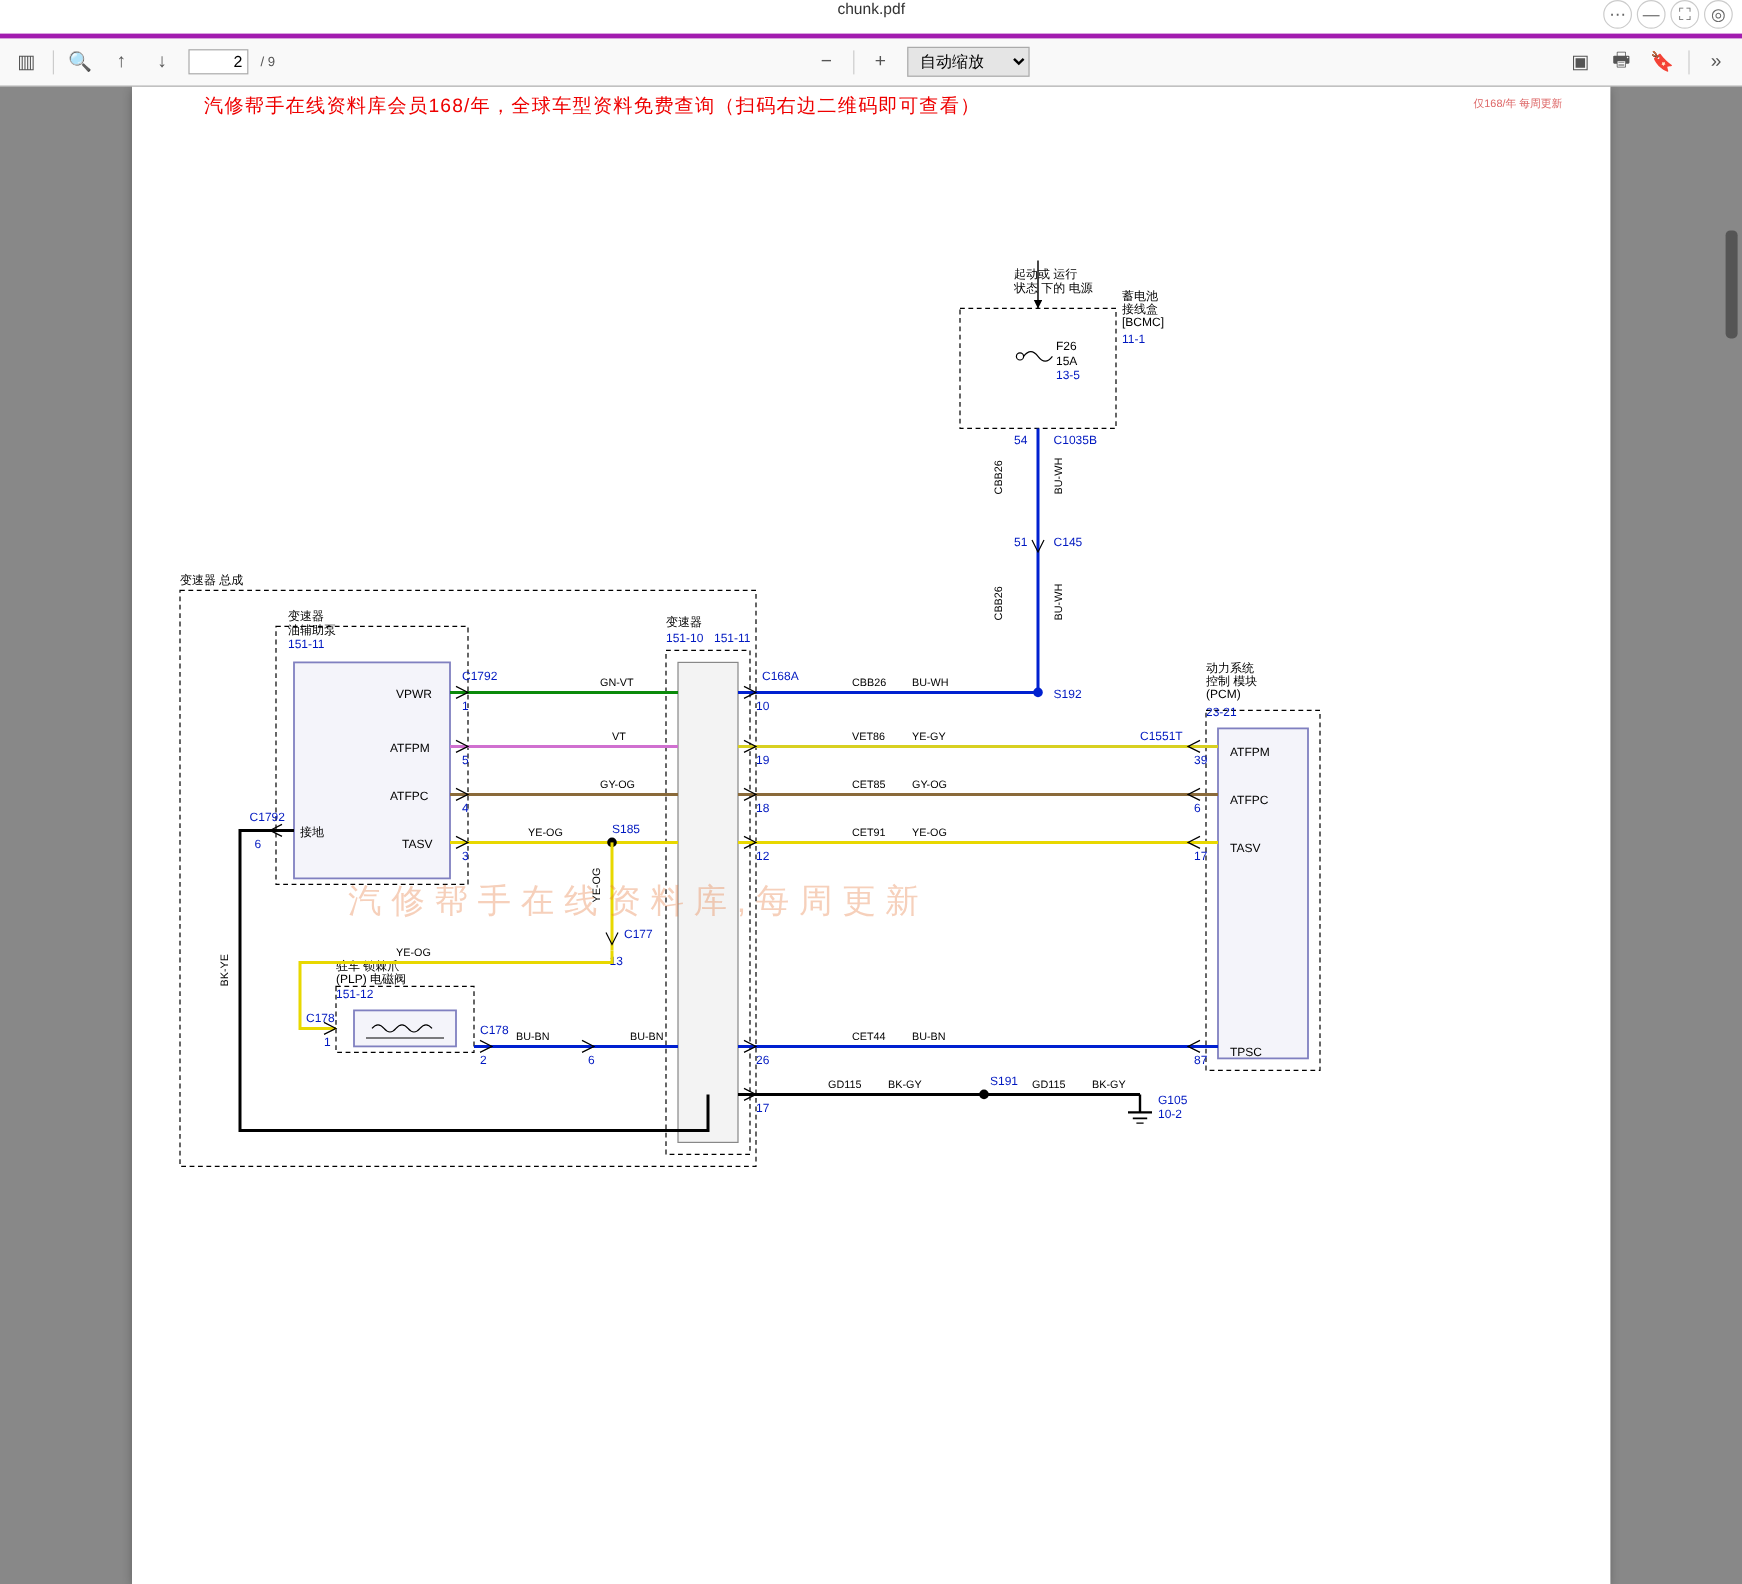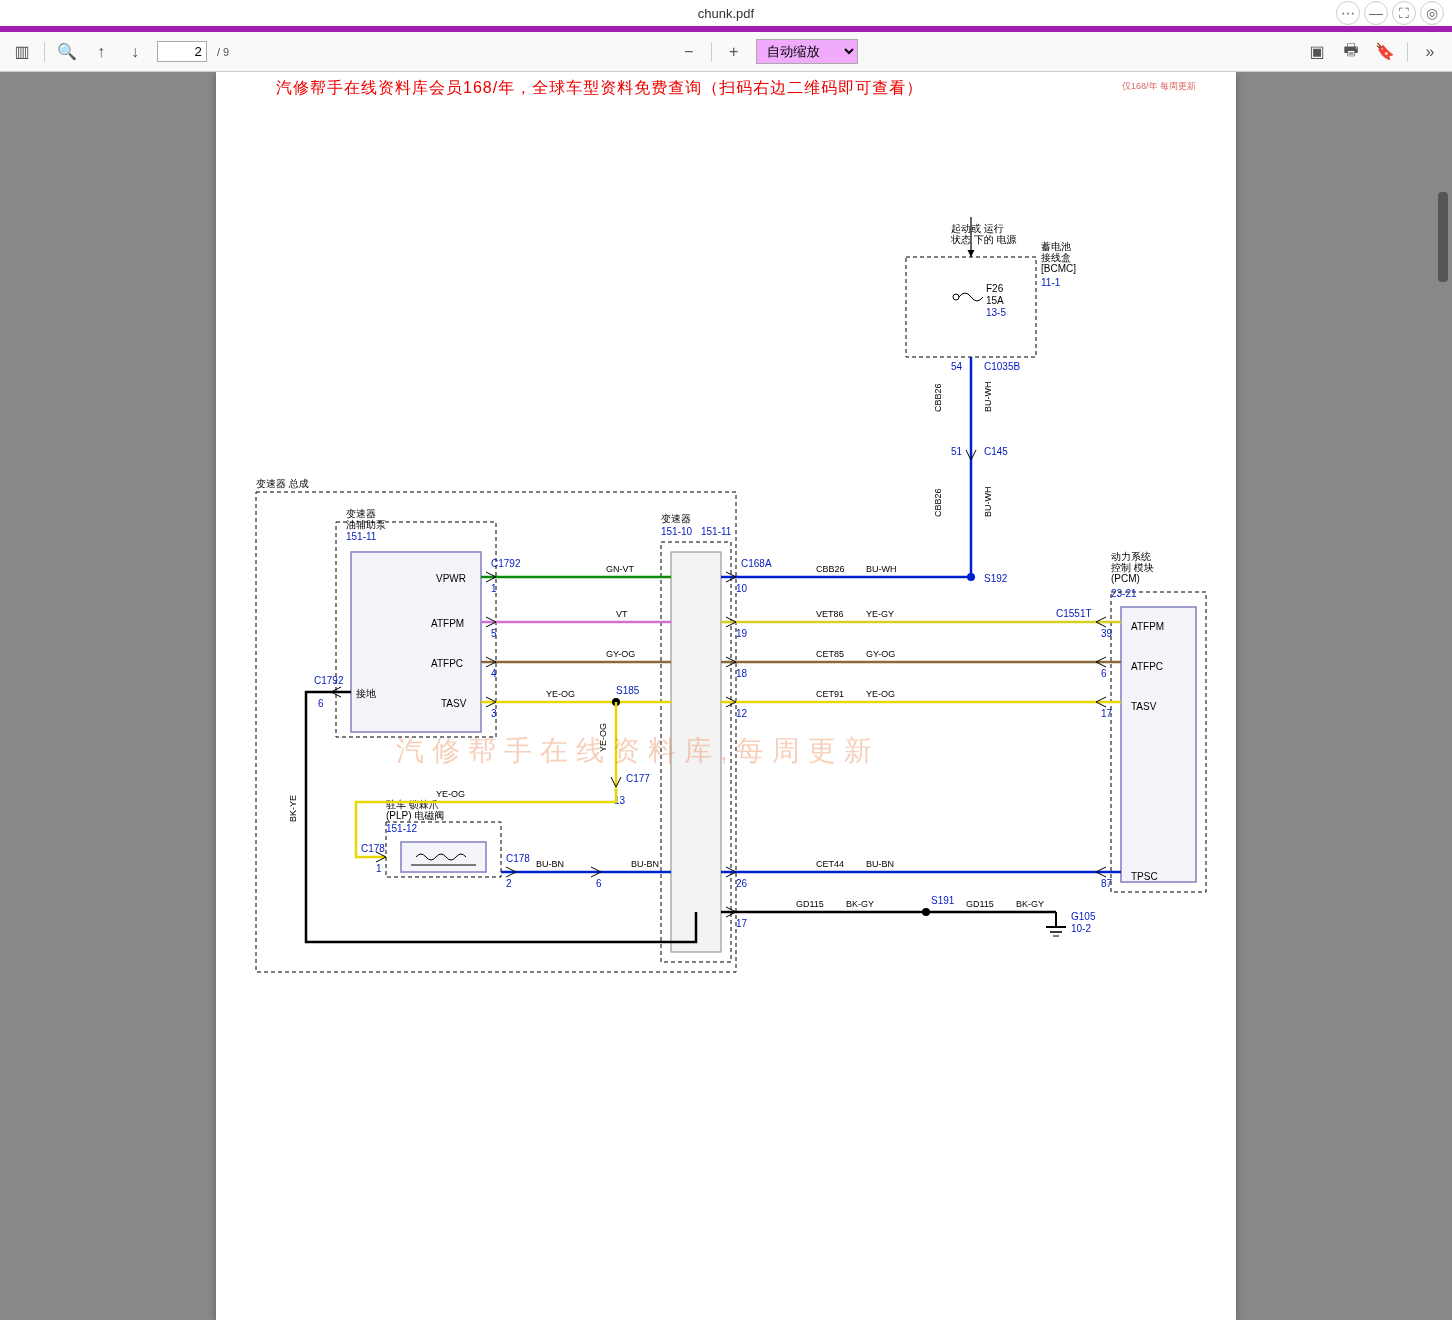--- a/index.html
+++ b/index.html
@@ -1,35 +1,35 @@
 <!DOCTYPE html>
 <html><head>
 <meta charset="utf-8">
 <style>
   * { box-sizing: border-box; margin: 0; padding: 0; }
   body { font-family: Arial, sans-serif; background: #fff; font-size: 11px; }
   
   
-  .titlebar { height: 32px; display: flex; align-items: center; justify-content: center; position: relative; border-bottom: 6px solid #a21caf; }
+  .titlebar { height: 32px; display: flex; justify-content: center; position: relative; border-bottom: 4px solid #a21caf; }
   .titlebar-title { font-size: 13px; color: #333; }
   .titlebar-controls { position: absolute; right: 8px; display: flex; gap: 4px; }
   .tb-btn { width: 24px; height: 24px; border-radius: 50%; border: 1px solid #ccc; background: #fff; display: flex; align-items: center; justify-content: center; color: #666; cursor: pointer; font-size: 14px; }
   
   
   .toolbar { height: 40px; display: flex; align-items: center; padding: 0 10px; gap: 10px; border-bottom: 1px solid #ccc; background: #f9f9f9; }
   .tool-icon { width: 24px; height: 24px; display: flex; align-items: center; justify-content: center; color: #555; cursor: pointer; font-size: 16px; }
   .page-input { width: 50px; text-align: right; padding: 2px 4px; border: 1px solid #aaa; }
   .page-total { color: #555; }
   .tool-sep { width: 1px; height: 20px; background: #ccc; }
-  .zoom-select { padding: 3px 20px 3px 6px; border: 1px solid #aaa; background: #f0abfc; }
+  .zoom-select { padding: 3px 20px 3px 6px; border: 1px solid #aaa; background: #e5e5e5; }
   .spacer { flex: 1; }
   
   
   .page-area { background: #888; padding: 0; display: flex; justify-content: center; position: relative; height: calc(1320px - 72px); overflow: hidden; }
-  .page { background: #fff; width: 1020px; position: relative; box-shadow: 0 2px 8px rgba(0,0,0,0.3); }
+  .page { background: #fff; width: 1232px; position: relative; box-shadow: 0 2px 8px rgba(0,0,0,0.3); }
   .scroll-thumb { position: absolute; right: 4px; top: 120px; width: 10px; height: 90px; background: #555; border-radius: 4px; }
   
   .banner { color: #e00; font-size: 16px; padding: 6px 0 6px 60px; letter-spacing: 1px; }
   .banner-r { position: absolute; right: 40px; top: 8px; color: #d66; font-size: 9px; margin-left: 36px; }
   
   .diagram { position: absolute; left: 20px; top: 50px; width: 980px; height: 870px; }
   .diagram svg { width: 100%; height: 100%; }
   
   .watermark { position: absolute; color: rgba(230,120,60,0.35); font-size: 28px; letter-spacing: 8px; z-index: 2; pointer-events: none; }
   .wm1 { left: 180px; top: 660px; }

